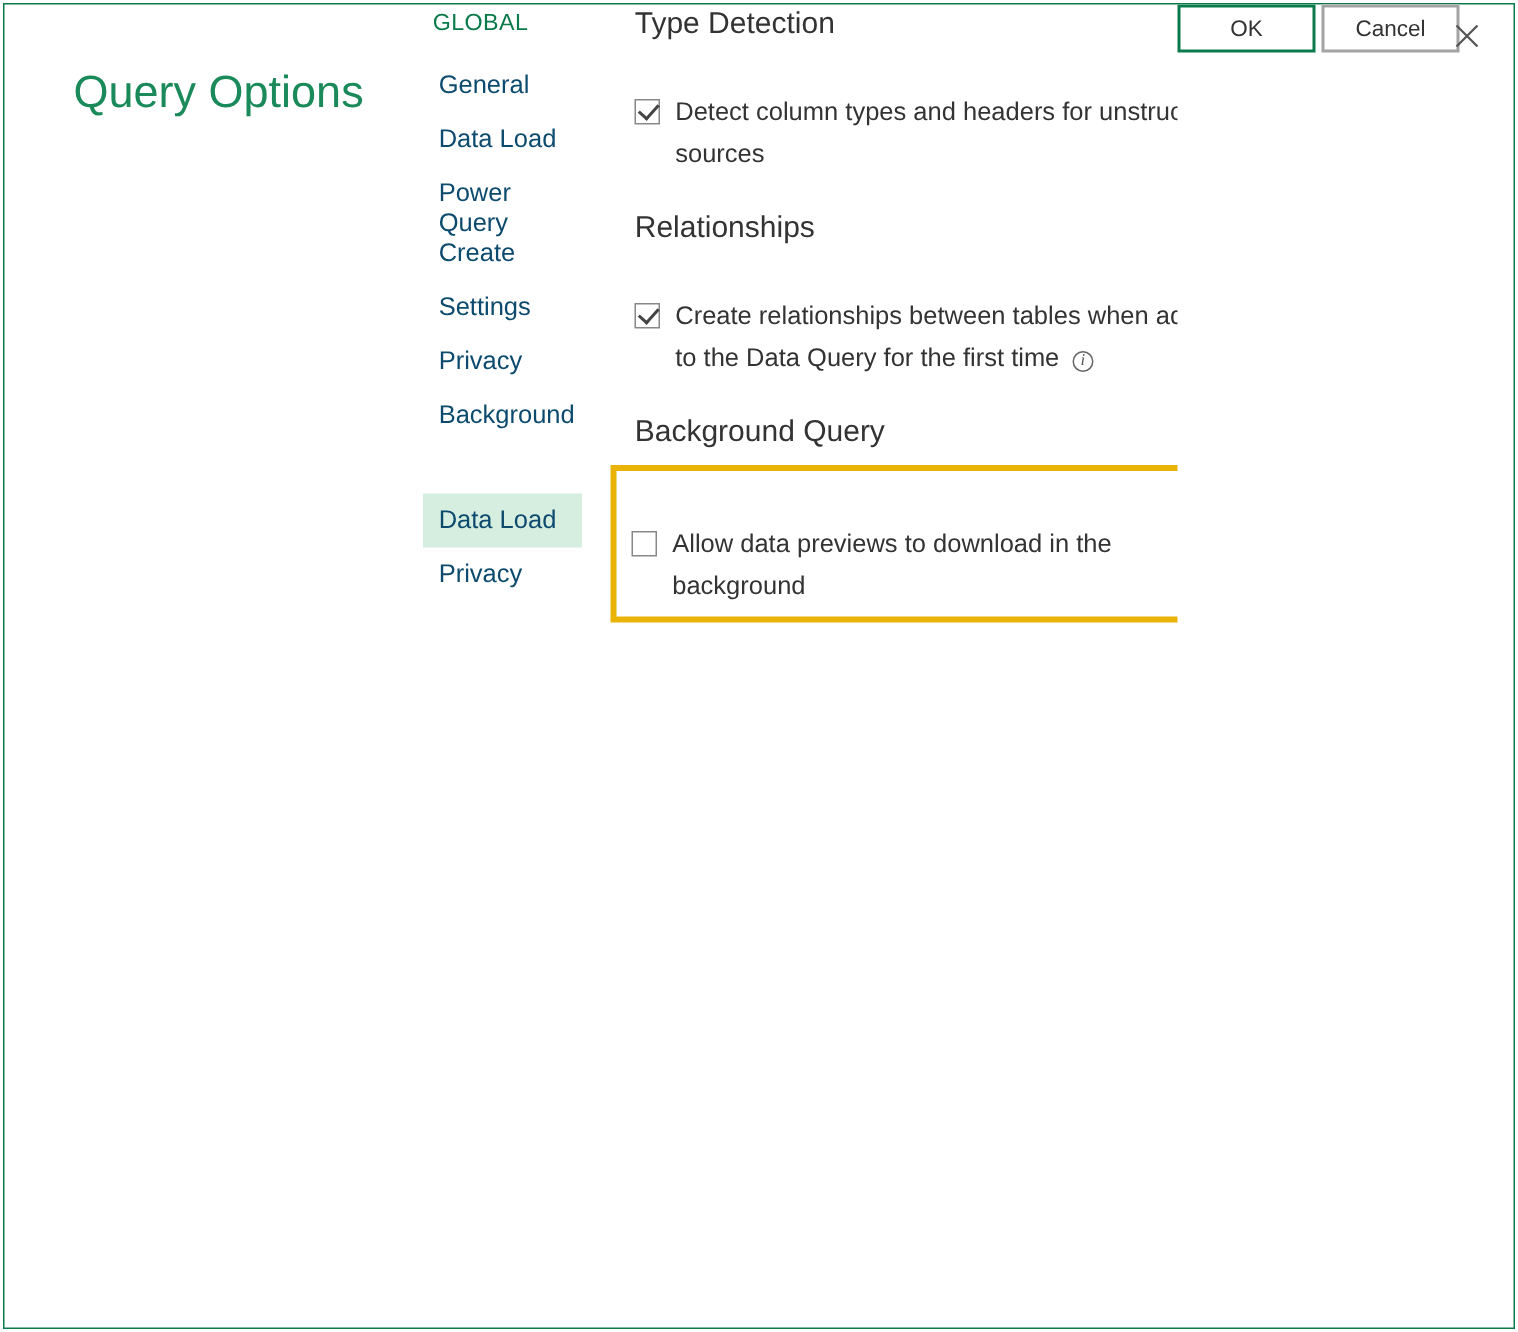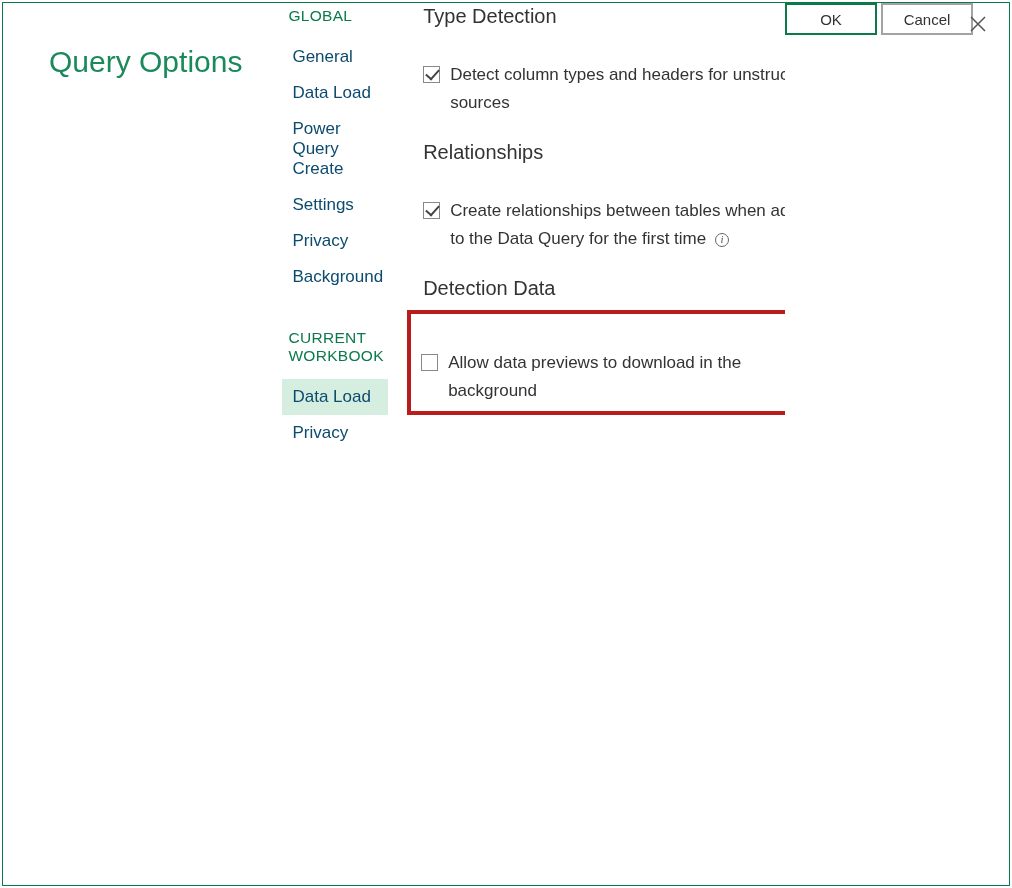--- a/index.html
+++ b/index.html
@@ -135,21 +135,21 @@
       font-family: Georgia, serif;
       font-style: italic;
       font-size: 11px;
       line-height: 1;
       color: #555;
       margin-left: 4px;
       position: relative;
       top: -1px;
     }
     .highlight-box {
-      border: 4px solid #b91c1c;
+      border: 4px solid #eab308;
       padding: 6px 10px;
       margin-left: -16px;
       width: 422px;
     }
     .section-gap { height: 20px; }
     .footer {
       display: flex;
       justify-content: flex-end;
       gap: 4px;
       padding: 0 36px 28px 0;
@@ -187,21 +187,20 @@
       <div class="cat-header">GLOBAL</div>
       <div class="nav-item">General</div>
       <div class="nav-item">Data Load</div>
       <div class="nav-item">Power Query Create</div>
       <div class="nav-item">Settings</div>
       <div class="nav-item">Privacy</div>
       <div class="nav-item">Background</div>
 
       <div class="cat-gap"></div>
 
-      <div class="cat-header">CURRENT WORKBOOK</div>
       <div class="nav-item selected">Data Load</div>
       <div class="nav-item">Privacy</div>
     </div>
 
     <div class="divider"></div>
 
     <div class="main">
 
       <div class="section-h">Type Detection</div>
       <label class="check-row">
@@ -212,21 +211,21 @@
       <div class="section-gap"></div>
 
       <div class="section-h">Relationships</div>
       <label class="check-row">
         <span class="box checked"></span>
         <span><span>Create relationships between tables when adding to the Data Query for the first time</span> <span class="info-ic">i</span></span>
       </label>
 
       <div class="section-gap"></div>
 
-      <div class="section-h">Detection Data</div>
+      <div class="section-h">Background Query</div>
       <div class="highlight-box">
         <label class="check-row" style="padding:0">
           <span class="box"></span>
           <span>Allow data previews to download in the background</span>
         </label>
       </div>
 
     </div>
 
   </div>

